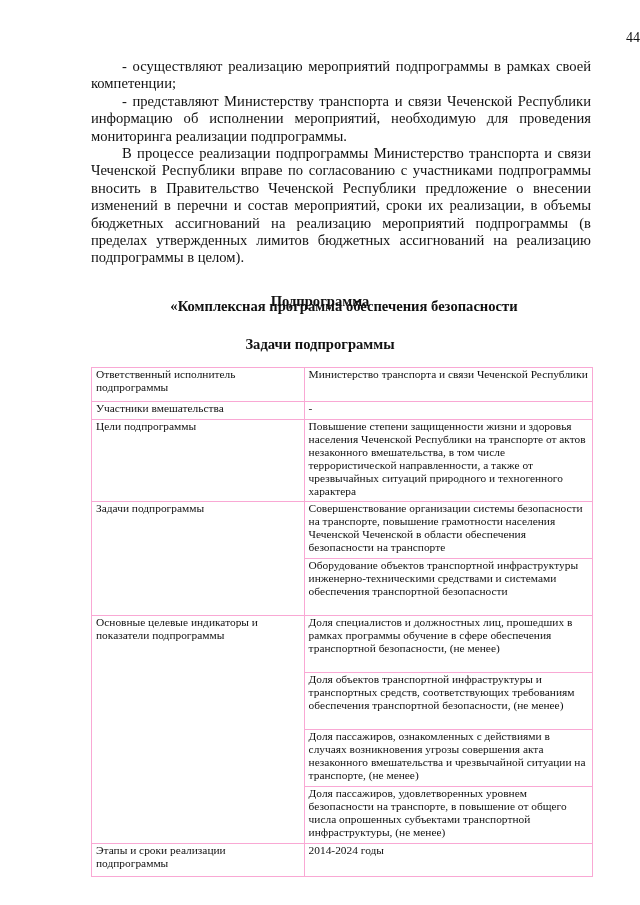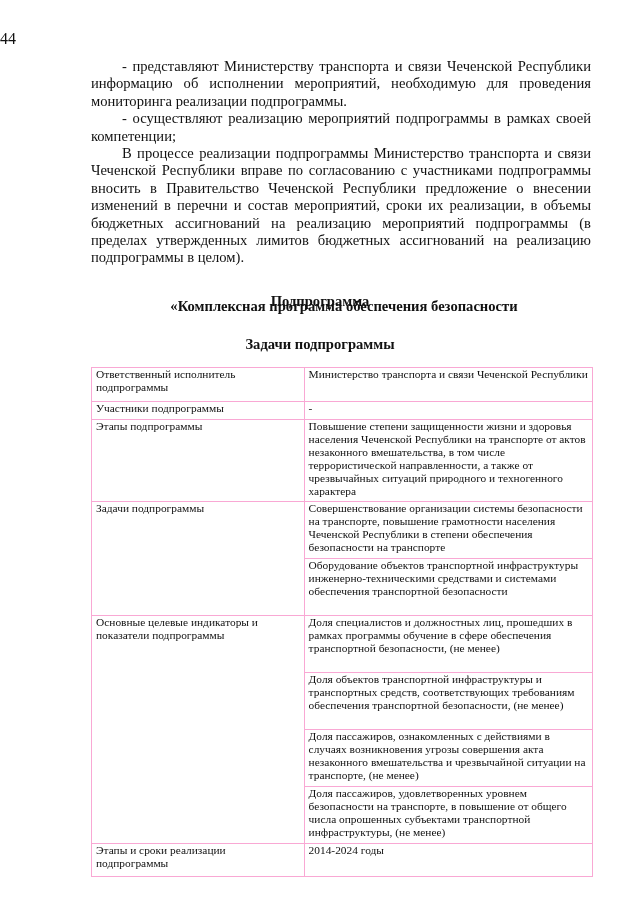--- a/index.html
+++ b/index.html
@@ -1,18 +1,18 @@
 <!DOCTYPE html>
 <html><head>
 <meta charset="utf-8">
 <style>
   html, body { margin: 0; padding: 0; background: #ffffff; }
   body { width: 640px; height: 905px; position: relative; overflow: hidden;
          font-family: "Liberation Serif", "DejaVu Serif", serif; color: #111; }
-  .page-num { position: absolute; top: 30px; left: 0; width: 640px; text-align: left; font-size: 16px; }
+  .page-num { position: absolute; top: 30px; left: 0; width: 640px; text-align: right; font-size: 14px; }
   .body-text { position: absolute; left: 91px; width: 500px; top: 58px; font-size: 14.6px; line-height: 17.4px; text-align: justify; }
   .body-text p { margin: 0; text-indent: 31px; }
   .heading { position: absolute; left: 0; width: 640px; text-align: center; font-weight: bold; font-size: 14.6px; }
   .h1 { top: 281px; margin-top: 12px; }
   .h2 { top: 299px; line-height: 14px; padding-left: 24px; }
   .h3 { top: 336px; }
   table.passport { position: absolute; left: 91px; top: 367px; width: 502px; border-collapse: collapse;
                    font-size: 11.4px; line-height: 12.9px; }
   table.passport td { border: 1px solid #f9a8d4; vertical-align: top; padding: 0 4px 4px 4px; }
   table.passport td.lab { width: 204px; }
@@ -22,48 +22,48 @@
   .r3 td { height: 76px; }
   .sub { height: 52px; }
   .r7 td { height: 28px; margin-left: 10px; }
 </style>
 </head>
 <body>
 
 <div class="page-num">44</div>
 
 <div class="body-text">
+  <p>- осуществляют реализацию мероприятий подпрограммы в рамках своей компетенции;</p>
   <p>- представляют Министерству транспорта и связи Чеченской Республики информацию об исполнении мероприятий, необходимую для проведения мониторинга реализации подпрограммы.</p>
-  <p>- осуществляют реализацию мероприятий подпрограммы в рамках своей компетенции;</p>
   <p>В процессе реализации подпрограммы Министерство транспорта и связи Чеченской Республики вправе по согласованию с участниками подпрограммы вносить в Правительство Чеченской Республики предложение о внесении изменений в перечни и состав мероприятий, сроки их реализации, в объемы бюджетных ассигнований на реализацию мероприятий подпрограммы (в пределах утвержденных лимитов бюджетных ассигнований на реализацию подпрограммы в целом).</p>
 </div>
 
 <div class="heading h1">Подпрограмма</div>
 <div class="heading h2">
   <div>«Комплексная программа обеспечения безопасности</div>
 </div>
 <div class="heading h3">Задачи подпрограммы</div>
 
 <table class="passport">
   <tbody>
       <tr class="r1">
     <td class="lab">Ответственный исполнитель подпрограммы</td>
     <td class="val">Министерство транспорта и связи Чеченской Республики</td>
   </tr>
   <tr class="r2">
-    <td class="lab">Участники подпрограммы</td>
+    <td class="lab">Участники вмешательства</td>
     <td class="val">-</td>
   </tr>
   <tr class="r3">
-    <td class="lab">Этапы подпрограммы</td>
+    <td class="lab">Цели подпрограммы</td>
     <td class="val">Повышение степени защищенности жизни и здоровья населения Чеченской Республики на транспорте от актов незаконного вмешательства, в том числе террористической направленности, а также от чрезвычайных ситуаций природного и техногенного характера</td>
   </tr>
   <tr>
     <td class="lab" rowspan="2">Задачи подпрограммы</td>
-    <td class="val sub">Совершенствование организации системы безопасности на транспорте, повышение грамотности населения Чеченской Республики в степени обеспечения безопасности на транспорте</td>
+    <td class="val sub">Совершенствование организации системы безопасности на транспорте, повышение грамотности населения Чеченской Чеченской в области обеспечения безопасности на транспорте</td>
   </tr>
   <tr>
     <td class="val sub">Оборудование объектов транспортной инфраструктуры инженерно-техническими средствами и системами обеспечения транспортной безопасности</td>
   </tr>
   <tr>
     <td class="lab" rowspan="4">Основные целевые индикаторы и показатели подпрограммы</td>
     <td class="val sub">Доля специалистов и должностных лиц, прошедших в рамках программы обучение в сфере обеспечения транспортной безопасности, (не менее)</td>
   </tr>
   <tr>
     <td class="val sub">Доля объектов транспортной инфраструктуры и транспортных средств, соответствующих требованиям обеспечения транспортной безопасности, (не менее)</td>

